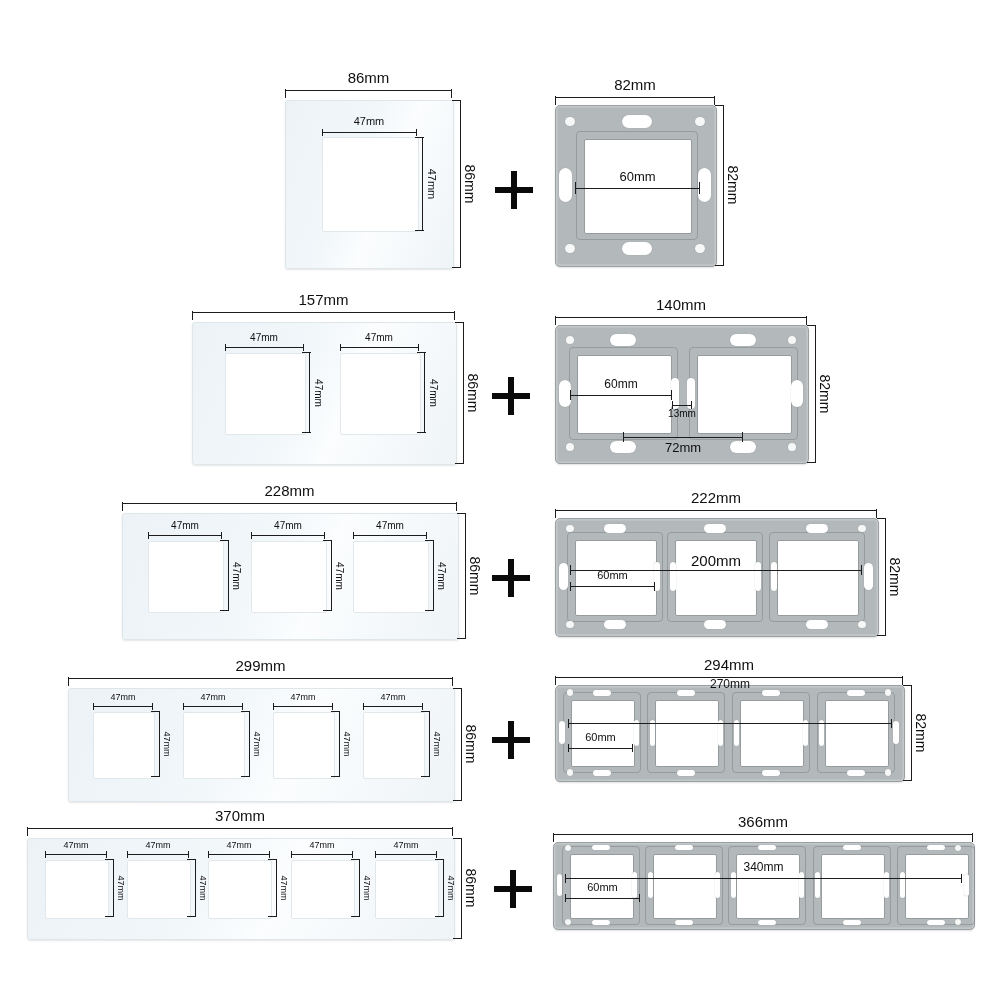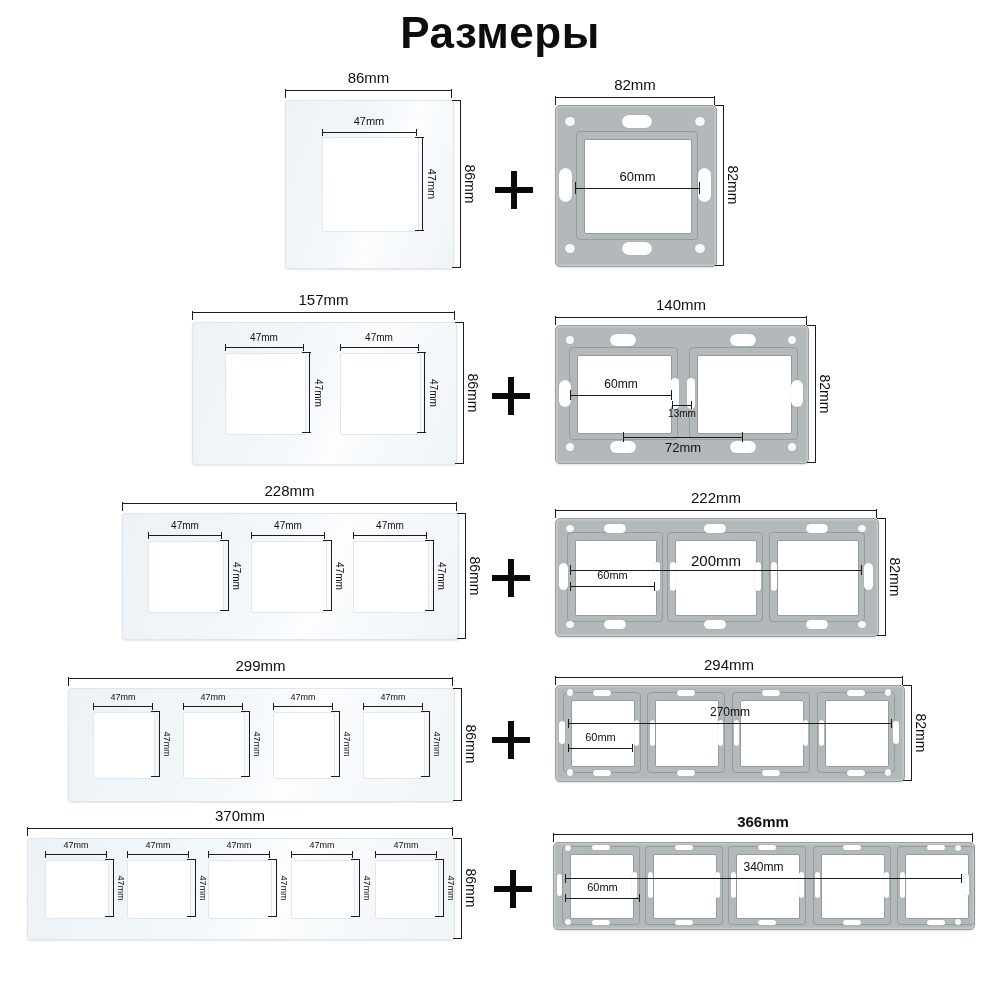--- a/index.html
+++ b/index.html
@@ -21,21 +21,20 @@
   .dot{background:#f6f7f7;border-radius:50%;box-shadow:0 0 1px rgba(130,136,138,0.8);}
   .dline,.tick{background:#1c1c1c;}
   .dlabel{color:#0f0f0f;white-space:nowrap;line-height:1;}
   .vlabel{writing-mode:vertical-rl;text-orientation:mixed;}
   .plusbar{background:#0a0a0a;position:absolute;}
 </style>
 </head>
 <body>
 
 <div id="stage">
-  <div class="title">Размеры</div>
 <div class="abs panel" style="left: 285px; top: 100px; width: 167px; height: 167px;"></div>
     <div class="abs dline" style="left: 285px; top: 89.5px; width: 167px; height: 1px;"></div>
     <div class="abs tick" style="left: 285px; top: 89px; width: 1px; height: 9px;"></div>
     <div class="abs tick" style="left: 451px; top: 89px; width: 1px; height: 9px;"></div>
     <span class="abs dlabel" style="font-size: 15px; left: 368.5px; top: 70px; transform: translateX(-50%);">86mm</span>
     <div class="abs dline" style="left: 459.5px; top: 100px; width: 1px; height: 167px;"></div>
     <div class="abs tick" style="left: 452px; top: 99.5px; width: 9px; height: 1px;"></div>
     <div class="abs tick" style="left: 452px; top: 266.5px; width: 9px; height: 1px;"></div>
     <span class="abs dlabel vlabel" style="font-size: 14px; left: 463px; top: 183.5px; transform: translateY(-50%);">86mm</span>
     <div class="abs hole" style="left: 321.5px; top: 137px; width: 95px; height: 93px;"></div>
@@ -303,21 +302,21 @@
     <div class="abs slot" style="left: 819px; top: 719.5px; width: 5px; height: 26px;"></div>
     <div class="abs slot" style="left: 559px; top: 720.8px; width: 6px; height: 23.4px;"></div>
     <div class="abs slot" style="left: 893px; top: 720.8px; width: 6px; height: 23.4px;"></div>
     <div class="abs dot" style="left: 566.75px; top: 689.25px; width: 6.5px; height: 6.5px;"></div>
     <div class="abs dot" style="left: 884.75px; top: 689.25px; width: 6.5px; height: 6.5px;"></div>
     <div class="abs dot" style="left: 566.75px; top: 769.25px; width: 6.5px; height: 6.5px;"></div>
     <div class="abs dot" style="left: 884.75px; top: 769.25px; width: 6.5px; height: 6.5px;"></div>
     <div class="abs dline" style="left: 568px; top: 722.5px; width: 324px; height: 1px;"></div>
     <div class="abs tick" style="left: 568px; top: 718.5px; width: 1px; height: 9px;"></div>
     <div class="abs tick" style="left: 891px; top: 718.5px; width: 1px; height: 9px;"></div>
-    <span class="abs dlabel" style="font-size: 12px; left: 730px; top: 706px; transform: translateX(-50%);">270mm</span>
+    <span class="abs dlabel" style="font-size: 12px; left: 730px; top: 678px; transform: translateX(-50%);">270mm</span>
     <div class="abs dline" style="left: 568px; top: 747.5px; width: 65px; height: 1px;"></div>
     <div class="abs tick" style="left: 568px; top: 744px; width: 1px; height: 8px;"></div>
     <div class="abs tick" style="left: 632px; top: 744px; width: 1px; height: 8px;"></div>
     <span class="abs dlabel" style="font-size: 11px; left: 600.5px; top: 732px; transform: translateX(-50%);">60mm</span>
     <div class="abs panel" style="left: 27px; top: 838px; width: 426px; height: 100px;"></div>
     <div class="abs dline" style="left: 27px; top: 827.5px; width: 426px; height: 1px;"></div>
     <div class="abs tick" style="left: 27px; top: 827px; width: 1px; height: 9px;"></div>
     <div class="abs tick" style="left: 452px; top: 827px; width: 1px; height: 9px;"></div>
     <span class="abs dlabel" style="font-size: 15px; left: 240px; top: 808px; transform: translateX(-50%);">370mm</span>
     <div class="abs dline" style="left: 460.5px; top: 838px; width: 1px; height: 100px;"></div>
@@ -370,21 +369,21 @@
     <div class="abs tick" style="left: 435px; top: 916px; width: 9px; height: 1px;"></div>
     <span class="abs dlabel vlabel" style="font-size: 9px; left: 446px; top: 888px; transform: translateY(-50%);">47mm</span>
     <div class="abs" style="left: 494px; top: 870px; width: 38px; height: 38px;">
       <div class="plusbar" style="left: 0px; top: 16px; width: 38px; height: 6px;"></div>
       <div class="plusbar" style="left: 16px; top: 0px; width: 6px; height: 38px;"></div>
     </div>
     <div class="abs frame" style="left: 553px; top: 842px; width: 420px; height: 86px;"></div>
     <div class="abs dline" style="left: 553px; top: 833.5px; width: 420px; height: 1px;"></div>
     <div class="abs tick" style="left: 553px; top: 833px; width: 1px; height: 9px;"></div>
     <div class="abs tick" style="left: 972px; top: 833px; width: 1px; height: 9px;"></div>
-    <span class="abs dlabel" style="font-size: 15px; left: 763px; top: 814px; transform: translateX(-50%); font-weight: bold;">366mm</span>
+    <span class="abs dlabel" style="font-size: 15px; left: 763px; top: 814px; transform: translateX(-50%);">366mm</span>
     <div class="abs fwin-outline" style="left: 562px; top: 845.5px; width: 76px; height: 77px;"></div>
     <div class="abs fwin" style="left: 570px; top: 853.5px; width: 62px; height: 63px;"></div>
     <div class="abs slot" style="left: 592.32px; top: 845.25px; width: 17.36px; height: 5px;"></div>
     <div class="abs slot" style="left: 592.32px; top: 919.75px; width: 17.36px; height: 5px;"></div>
     <div class="abs fwin-outline" style="left: 645px; top: 845.5px; width: 76px; height: 77px;"></div>
     <div class="abs fwin" style="left: 653px; top: 853.5px; width: 62px; height: 63px;"></div>
     <div class="abs slot" style="left: 675.32px; top: 845.25px; width: 17.36px; height: 5px;"></div>
     <div class="abs slot" style="left: 675.32px; top: 919.75px; width: 17.36px; height: 5px;"></div>
     <div class="abs slot" style="left: 632px; top: 872.4px; width: 5px; height: 25.2px;"></div>
     <div class="abs slot" style="left: 648px; top: 872.4px; width: 5px; height: 25.2px;"></div>

